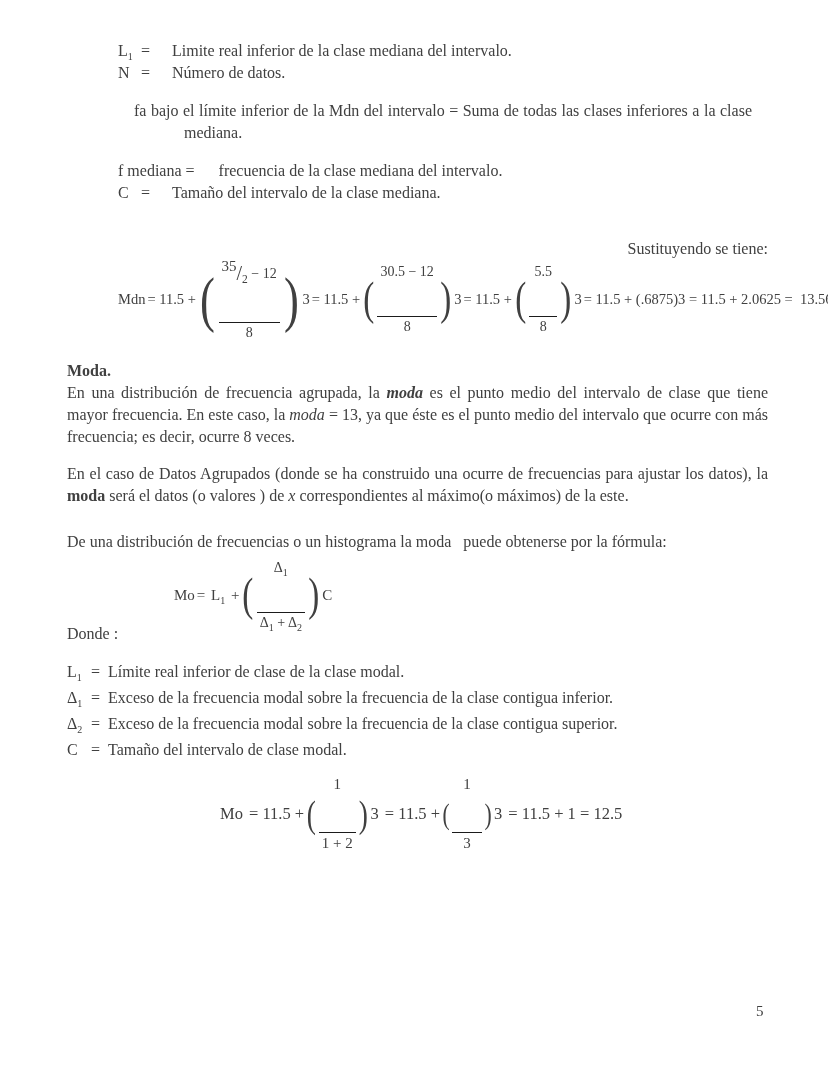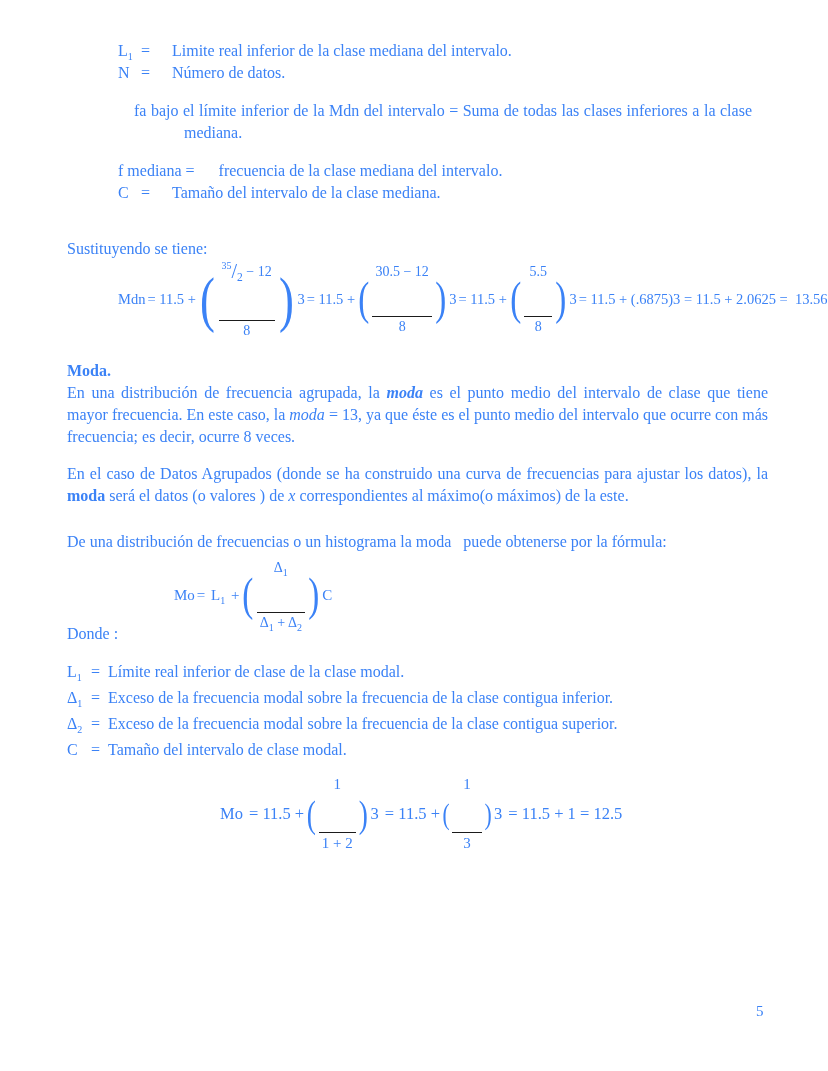--- a/index.html
+++ b/index.html
@@ -1,52 +1,52 @@
 <!DOCTYPE html>
 <html><head>
 <meta charset="utf-8">
 <style>
   html, body { margin:0; padding:0; background:#ffffff; }
   .page {
     position:relative; width:828px; height:1020px; overflow:hidden;
-    font-family:"Liberation Serif", serif; color:#3b82f6;
+    font-family:"Liberation Serif", serif; color:#404040;
     font-size:16px; line-height:22px; background:#ffffff;
   }
   .content { position:absolute; left:67px; top:40px; width:701px; }
 
   
   .median-defs { margin-left:51px; width:650px; }
   .def-row { display:flex; }
   .sym  { width:23px; white-space:pre; }
   .eqc  { width:31px; }
   .desc { flex:1; }
   .fa-para { margin:16px; padding-left:50px; text-indent:-50px; text-align:justify; }
   .fmed-gap { margin-left:24px; }
   sub { font-size:10px; line-height:0; }
 
-  .susti { margin:34px 0 0 0; }
+  .susti { margin:34px 0 0 0;text-align:right; }
 
   
   .formula { display:flex; align-items:center; white-space:pre; }
   .formula-mdn { margin-top:2px; margin-left:50px; font-size:14.5px; height:74px; }
   .formula-mo  { margin-top:0px;  margin-left:106px; font-size:15px; height:52px; }
   .formula-mo2 { margin-top:28px; margin-left:152px; font-size:16.5px; height:46px; }
   .ftok { white-space:pre; margin:0 1px; }
   .fvar { }
   .frac { display:inline-block; text-align:center; font-size:14px; line-height:1.25; margin:0 1px; vertical-align:middle; }
   .formula-mo2 .frac { font-size:15px; }
   .frac .num { display:block; padding:0 3px 1px; white-space:pre; }
   .frac .den { display:block; border-top:1.2px solid #1b1b1b; padding:1px 3px 0; white-space:pre; }
   .paren { display:inline-block; transform:scaleX(0.72); font-weight:400; }
   .paren-lg { font-size:62px; line-height:62px; }
   .paren-md { font-size:46px; line-height:46px; }
   .paren-mo { font-size:46px; line-height:46px; }
   .paren-s1 { font-size:38px; line-height:38px; }
   .paren-s2 { font-size:30px; line-height:30px; }
-  .skf-top   { font-size:10px; vertical-align:7px; }
+  .skf-top   { font-size:15px; vertical-align:7px; }
   .skf-slash { font-size:20px; vertical-align:-2px; }
   .skf-bot   { font-size:11.5px; vertical-align:-5px; }
 
   
   .moda-h { font-weight:bold; margin:24px 0 0 0; }
   .para { margin:0; text-align:justify; }
   .para-gap { margin-top:15px; }
   .bi { font-weight:bold; font-style:italic; }
   .it { font-style:italic; }
   .bo { font-weight:bold; }
@@ -120,21 +120,21 @@
       </span>
       <span class="paren paren-md">)</span>
       <span class="ftok">3</span>
       <span class="ftok">= 11.5 + (.6875)3 = 11.5 + 2.0625 =  13.562</span>
     </div>
 
     <p class="moda-h">Moda.</p>
 
     <p class="para"><span>En una distribución de frecuencia agrupada, la </span><span class="bi">moda</span><span> es el punto medio del intervalo de clase que tiene mayor frecuencia. En este caso, la  </span><span class="it">moda</span><span> = 13, ya que éste es el punto medio del intervalo que ocurre  con más frecuencia; es decir, ocurre 8 veces.</span></p>
 
-    <p class="para para-gap"><span>En el caso de Datos Agrupados (donde se ha construido una curva de frecuencias para ajustar los datos), la </span><span class="bo">moda</span><span> será el datos (o valores ) de </span><span class="it">x</span><span>  correspondientes al máximo(o máximos) de la este.</span></p>
+    <p class="para para-gap"><span>En el caso de Datos Agrupados (donde se ha construido una ocurre de frecuencias para ajustar los datos), la </span><span class="bo">moda</span><span> será el datos (o valores ) de </span><span class="it">x</span><span>  correspondientes al máximo(o máximos) de la este.</span></p>
 
     <p class="p3">De una distribución de frecuencias o un histograma la moda   puede obtenerse por la fórmula:</p>
 
     <div class="formula formula-mo">
       <span class="ftok fvar">Mo</span>
       <span class="ftok">= </span>
       <span class="ftok fvar"><span>L</span><sub>1</sub></span>
       <span class="ftok"> +</span>
       <span class="paren paren-mo">(</span>
       <span class="frac">

